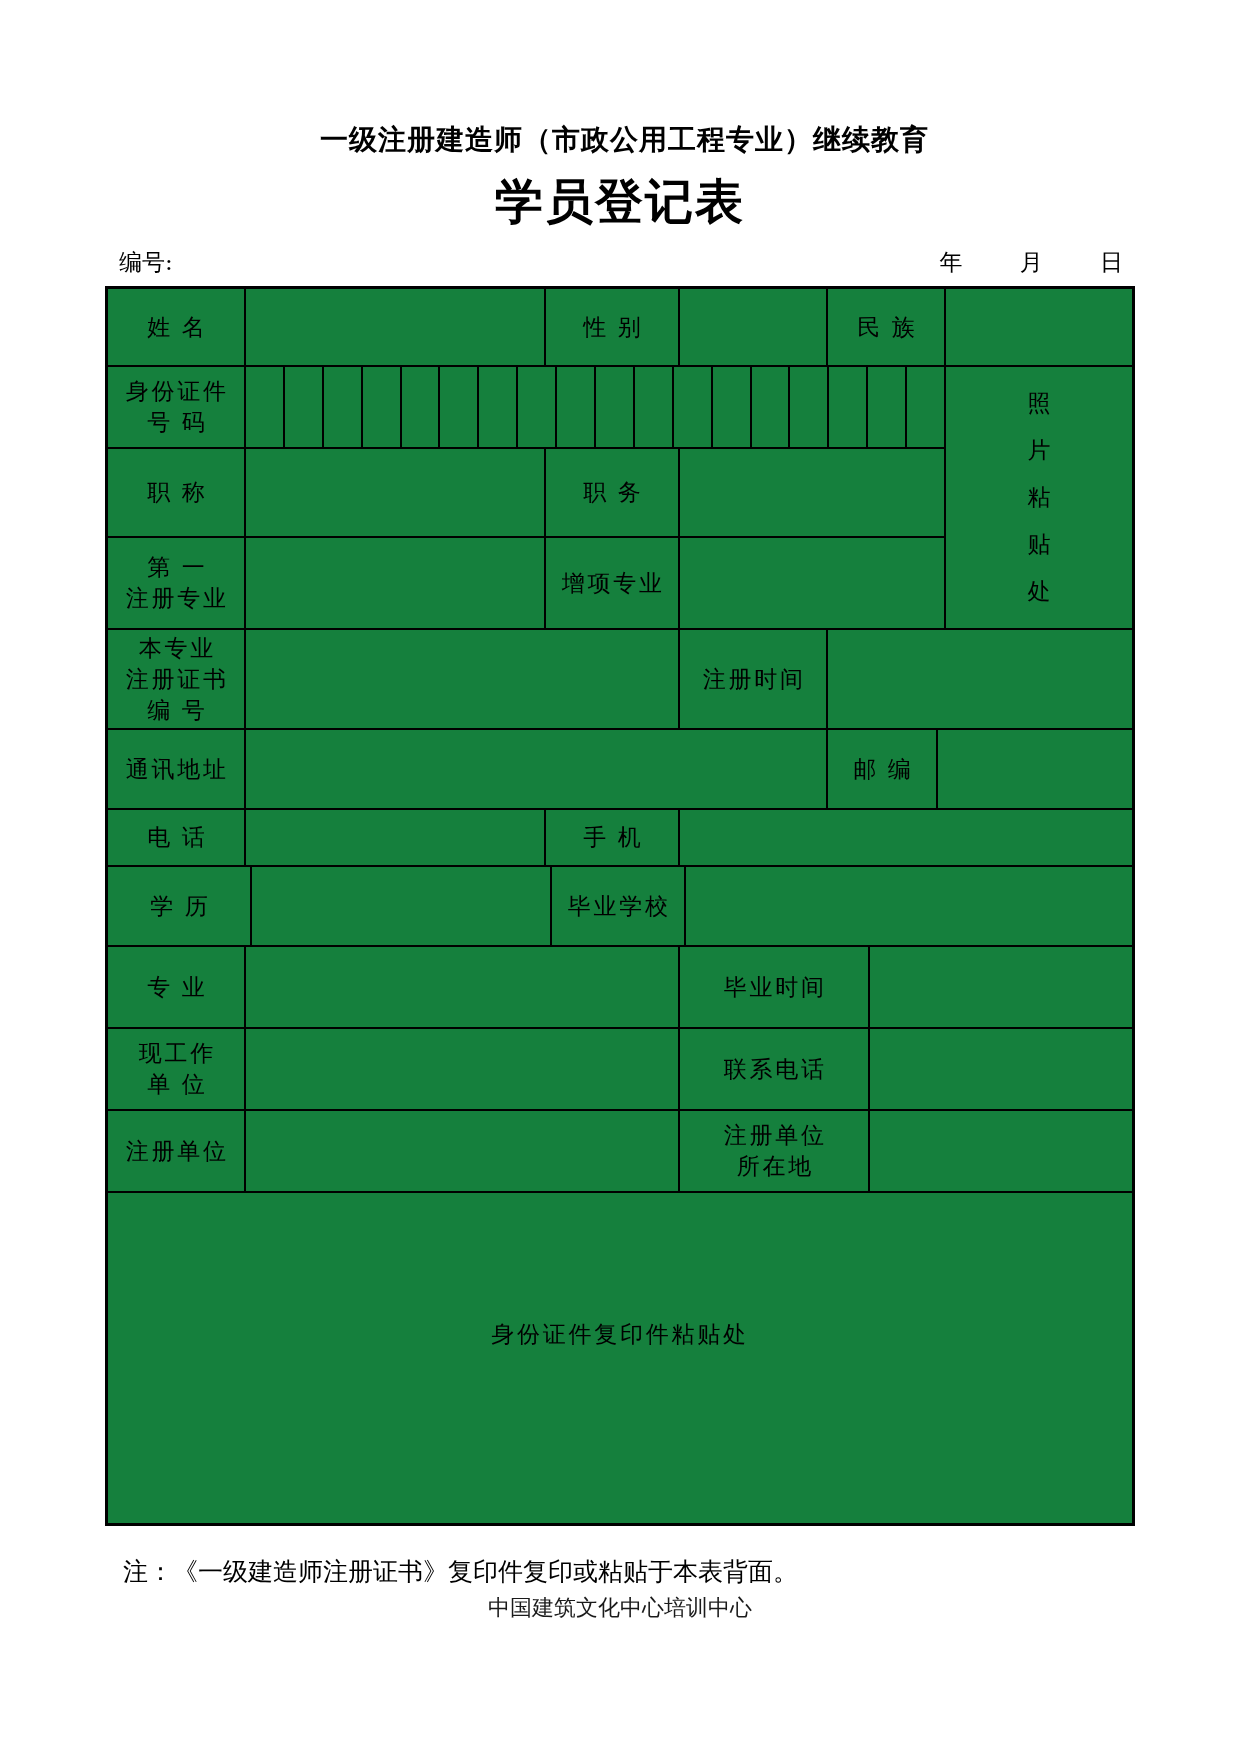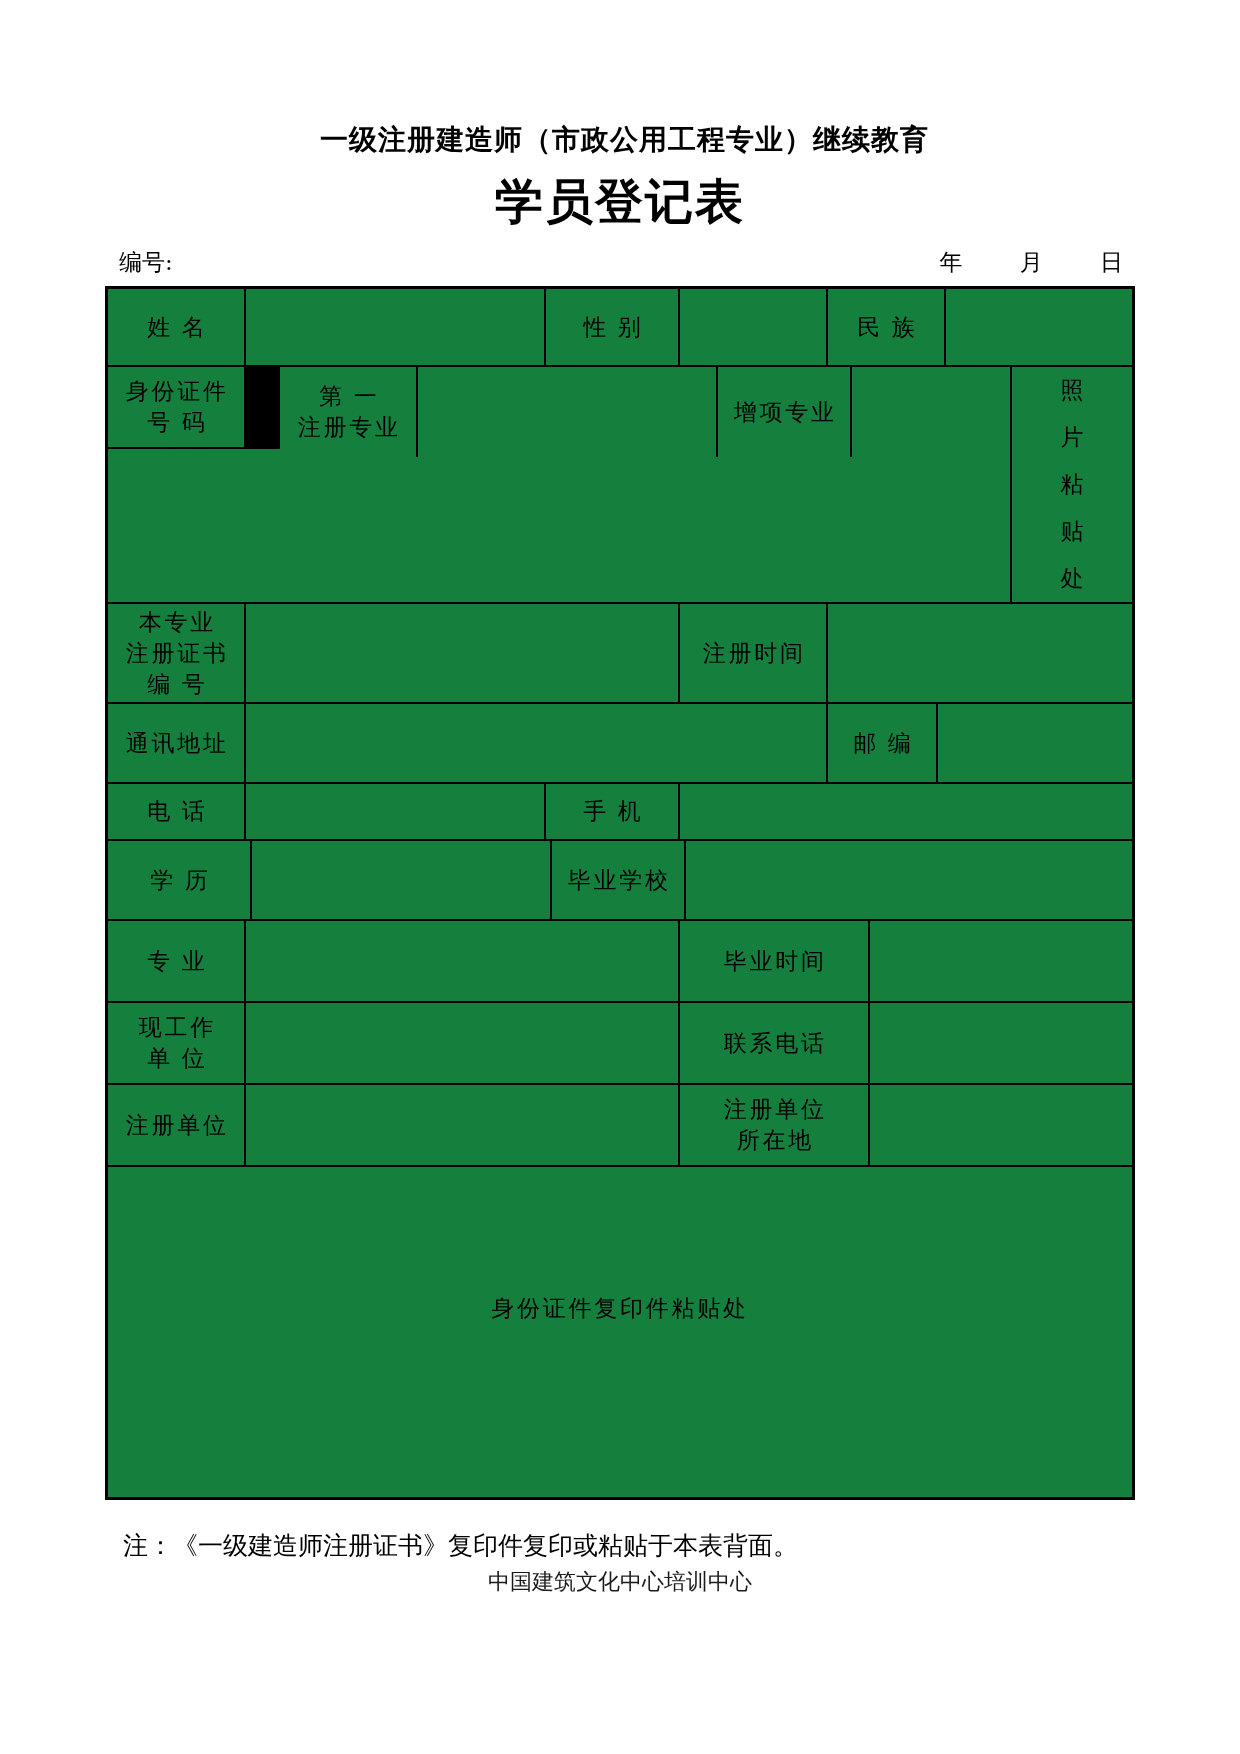--- a/index.html
+++ b/index.html
@@ -29,21 +29,21 @@
   .meta .date span { display:inline-block; margin-left:50px; }
   .grid { margin-top:6px; border:3px solid #000; background:#15803d; }
   .trow { display:flex; border-bottom:2px solid #000; }
   .grid > .trow:last-child { border-bottom:none; }
   .cell {
     border-right:2px solid #000;
     display:flex; flex-direction:column; align-items:center; justify-content:center;
     font-size:23px; line-height:31px; text-align:center;
   }
   .trow > .cell:last-child, .srow > .cell:last-child { border-right:none; }
-  .stack { display:flex; flex-direction:row; width:904px; border-right:2px solid #000; }
+  .stack { display:flex; flex-direction:column; width:838px; border-right:2px solid #000; }
   .srow { display:flex; border-bottom:2px solid #000; }
   .stack > .srow:last-child { border-bottom:none; }
   .dcell { flex:1 1 auto; }
   .grow { flex:1 1 auto; }
   .photo-cell { flex:1 1 auto; line-height:47px; }
   .ls    { letter-spacing:0.5em;  padding-left:0.5em; }
   .ls-sm { letter-spacing:0.12em; padding-left:0.12em; }
   .bigcell { justify-content:flex-start; padding-top:126px; letter-spacing:0.12em; }
   .note { margin-top:30px; padding-left:18px; font-size:25px; line-height:32px; }
   .footer { margin-top:6px; text-align:center; font-size:22px; color:#1a1a1a; line-height:28px; }
@@ -97,20 +97,26 @@
           <div class="cell dcell"></div>
           <div class="cell dcell"></div>
           <div class="cell dcell"></div>
           <div class="cell dcell"></div>
           <div class="cell dcell"></div>
           <div class="cell dcell"></div>
           <div class="cell dcell"></div>
           <div class="cell dcell"></div>
         </div>
 
+        <div class="srow" style="height:89px">
+          <div class="cell ls" style="width:138px">职称</div>
+          <div class="cell" style="width:300px"></div>
+          <div class="cell ls" style="width:134px">职务</div>
+          <div class="cell grow"></div>
+        </div>
 
         <div class="srow" style="height:90px">
           <div class="cell" style="width:138px">
             <div class="ls">第一</div>
             <div class="ls-sm">注册专业</div>
           </div>
           <div class="cell" style="width:300px"></div>
           <div class="cell ls-sm" style="width:134px">增项专业</div>
           <div class="cell grow"></div>
         </div>

